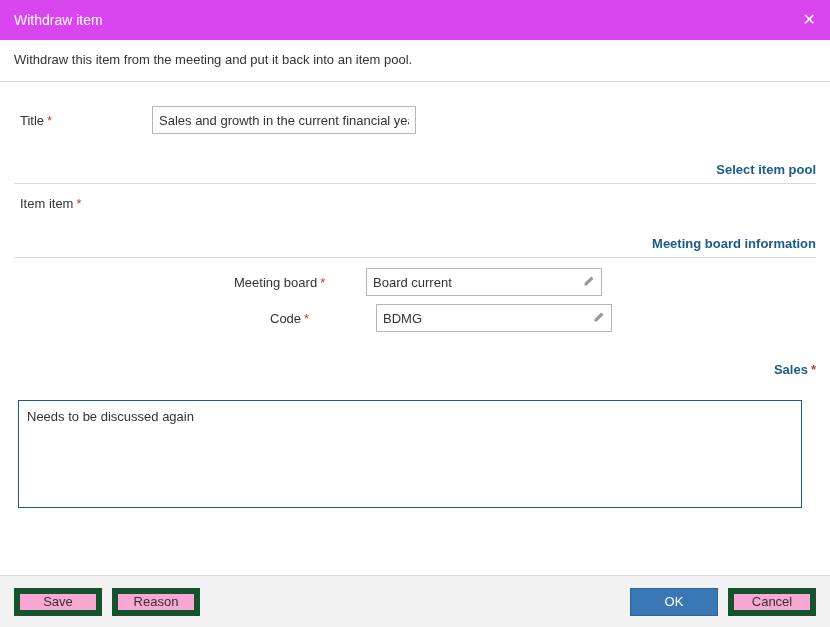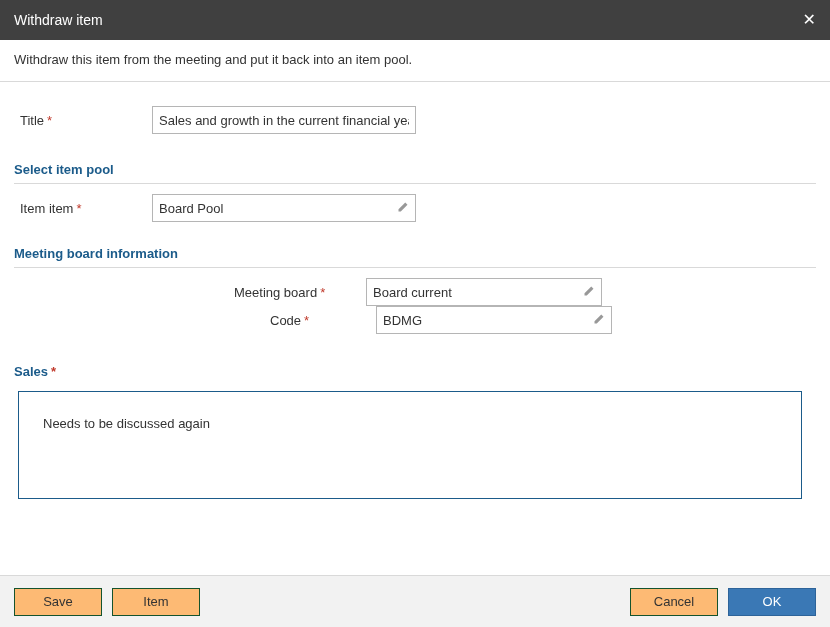--- a/index.html
+++ b/index.html
@@ -7,21 +7,21 @@
     font-family: "Segoe UI", Arial, sans-serif;
     font-size: 13px;
     color: #333;
     background: #fff;
     width: 830px;
     height: 627px;
     overflow: hidden;
     position: relative;
   }
   .dialog-header {
-    background: #404040;
+    background: #d946ef;
     color: #fff;
     height: 40px;
     display: flex;
     align-items: center;
     justify-content: space-between;
     padding: 0 14px;
     font-size: 14px;
   }
   .close-x {
     font-size: 16px;
@@ -48,20 +48,21 @@
     width: 138px;
     padding-left: 6px;
     color: #333;
   }
   .section-heading {
     color: #1b5b8a;
     font-weight: 600;
     padding: 14px 0 6px 0;
     border-bottom: 1px solid #d9d9d9;
     font-size: 13px;
+    text-align: right;
   }
   .section-heading.reason {
     border-bottom: none;
     padding: 20px 0 8px 0;
   }
   .req { color: #c0392b; margin-left: 3px; }
   input[type=text], .lookup, textarea {
     border: 1px solid #b5b5b5;
     padding: 4px 6px;
     font-family: inherit;
@@ -88,50 +89,50 @@
     align-items: center;
     padding-top: 10px;
     padding-bottom: 10px;
     flex-direction: column;
   }
   .two-col .pair {
     display: flex;
     align-items: center;
   }
   .two-col .pair.first { }
-  .two-col .pair.second { margin-left: 38px; }
+  .two-col .pair.second { margin-left: 38px; margin-top: 8px; }
   .two-col .label-col2 { width: 138px; padding-left: 6px; }
   .two-col .label-col3 { width: 120px; padding-left: 14px; }
   textarea.reason-ta {
     width: 784px;
     height: 108px;
     border: 1px solid #1b5b8a;
-    padding: 24px;
+    padding: 8px;
     resize: none;
     margin-left: 4px;
-    margin-top: 4px;
+    margin-top: 15px;
   }
   .footer {
     position: absolute;
     bottom: 0;
     left: 0;
     right: 0;
     height: 52px;
     background: #f2f2f2;
     border-top: 1px solid #d9d9d9;
     display: flex;
     align-items: center;
     padding: 0 14px;
     justify-content: space-between;
   }
   .btn {
     height: 28px;
     min-width: 88px;
-    border: 1px solid #14532d;
-    background: #fdba74;
+    border: 6px solid #14532d;
+    background: #f9a8d4;
     font-size: 13px;
     cursor: pointer;
     padding: 0 12px;
     color: #333;
   }
   .btn + .btn { margin-left: 10px; }
   .btn.primary {
     background: #3a78b5;
     border: 1px solid #2d6399;
     color: #fff;
@@ -156,28 +157,20 @@
       <span>Title</span><span class="req">*</span>
     </div>
     <input type="text" class="title-input" value="Sales and growth in the current financial year" style="">
   </div>
 
   <div class="section-heading">Select item pool</div>
 
   <div class="row" style="padding-top:10px; padding-bottom:10px;">
     <div class="label-col">
       <span>Item item</span><span class="req">*</span>
-    </div>
-    <div class="lookup">
-      <span>Board Pool</span>
-      <span class="pencil">
-        <svg viewBox="0 0 16 16">
-            <path d="M2 14 L2 11 L10 3 L13 6 L5 14 Z M11 2 L14 5 L13 6 L10 3 Z" fill="#555"></path>
-          </svg>
-      </span>
     </div>
   </div>
 
   <div class="section-heading">Meeting board information</div>
 
   <div class="two-col">
     <div class="pair first">
       <div class="label-col2">
         <span>Meeting board</span><span class="req">*</span>
       </div>
@@ -209,19 +202,19 @@
     <span>Sales</span><span class="req">*</span>
   </div>
 
   <textarea class="reason-ta" style="">Needs to be discussed again</textarea>
 
 </div>
 
 <div class="footer">
   <div class="footer-left">
     <button class="btn">Save</button>
-    <button class="btn">Item</button>
+    <button class="btn">Reason</button>
   </div>
   <div class="footer-right">
+    <button class="btn primary">OK</button>
     <button class="btn">Cancel</button>
-    <button class="btn primary">OK</button>
   </div>
 </div>
 
 </body></html>

